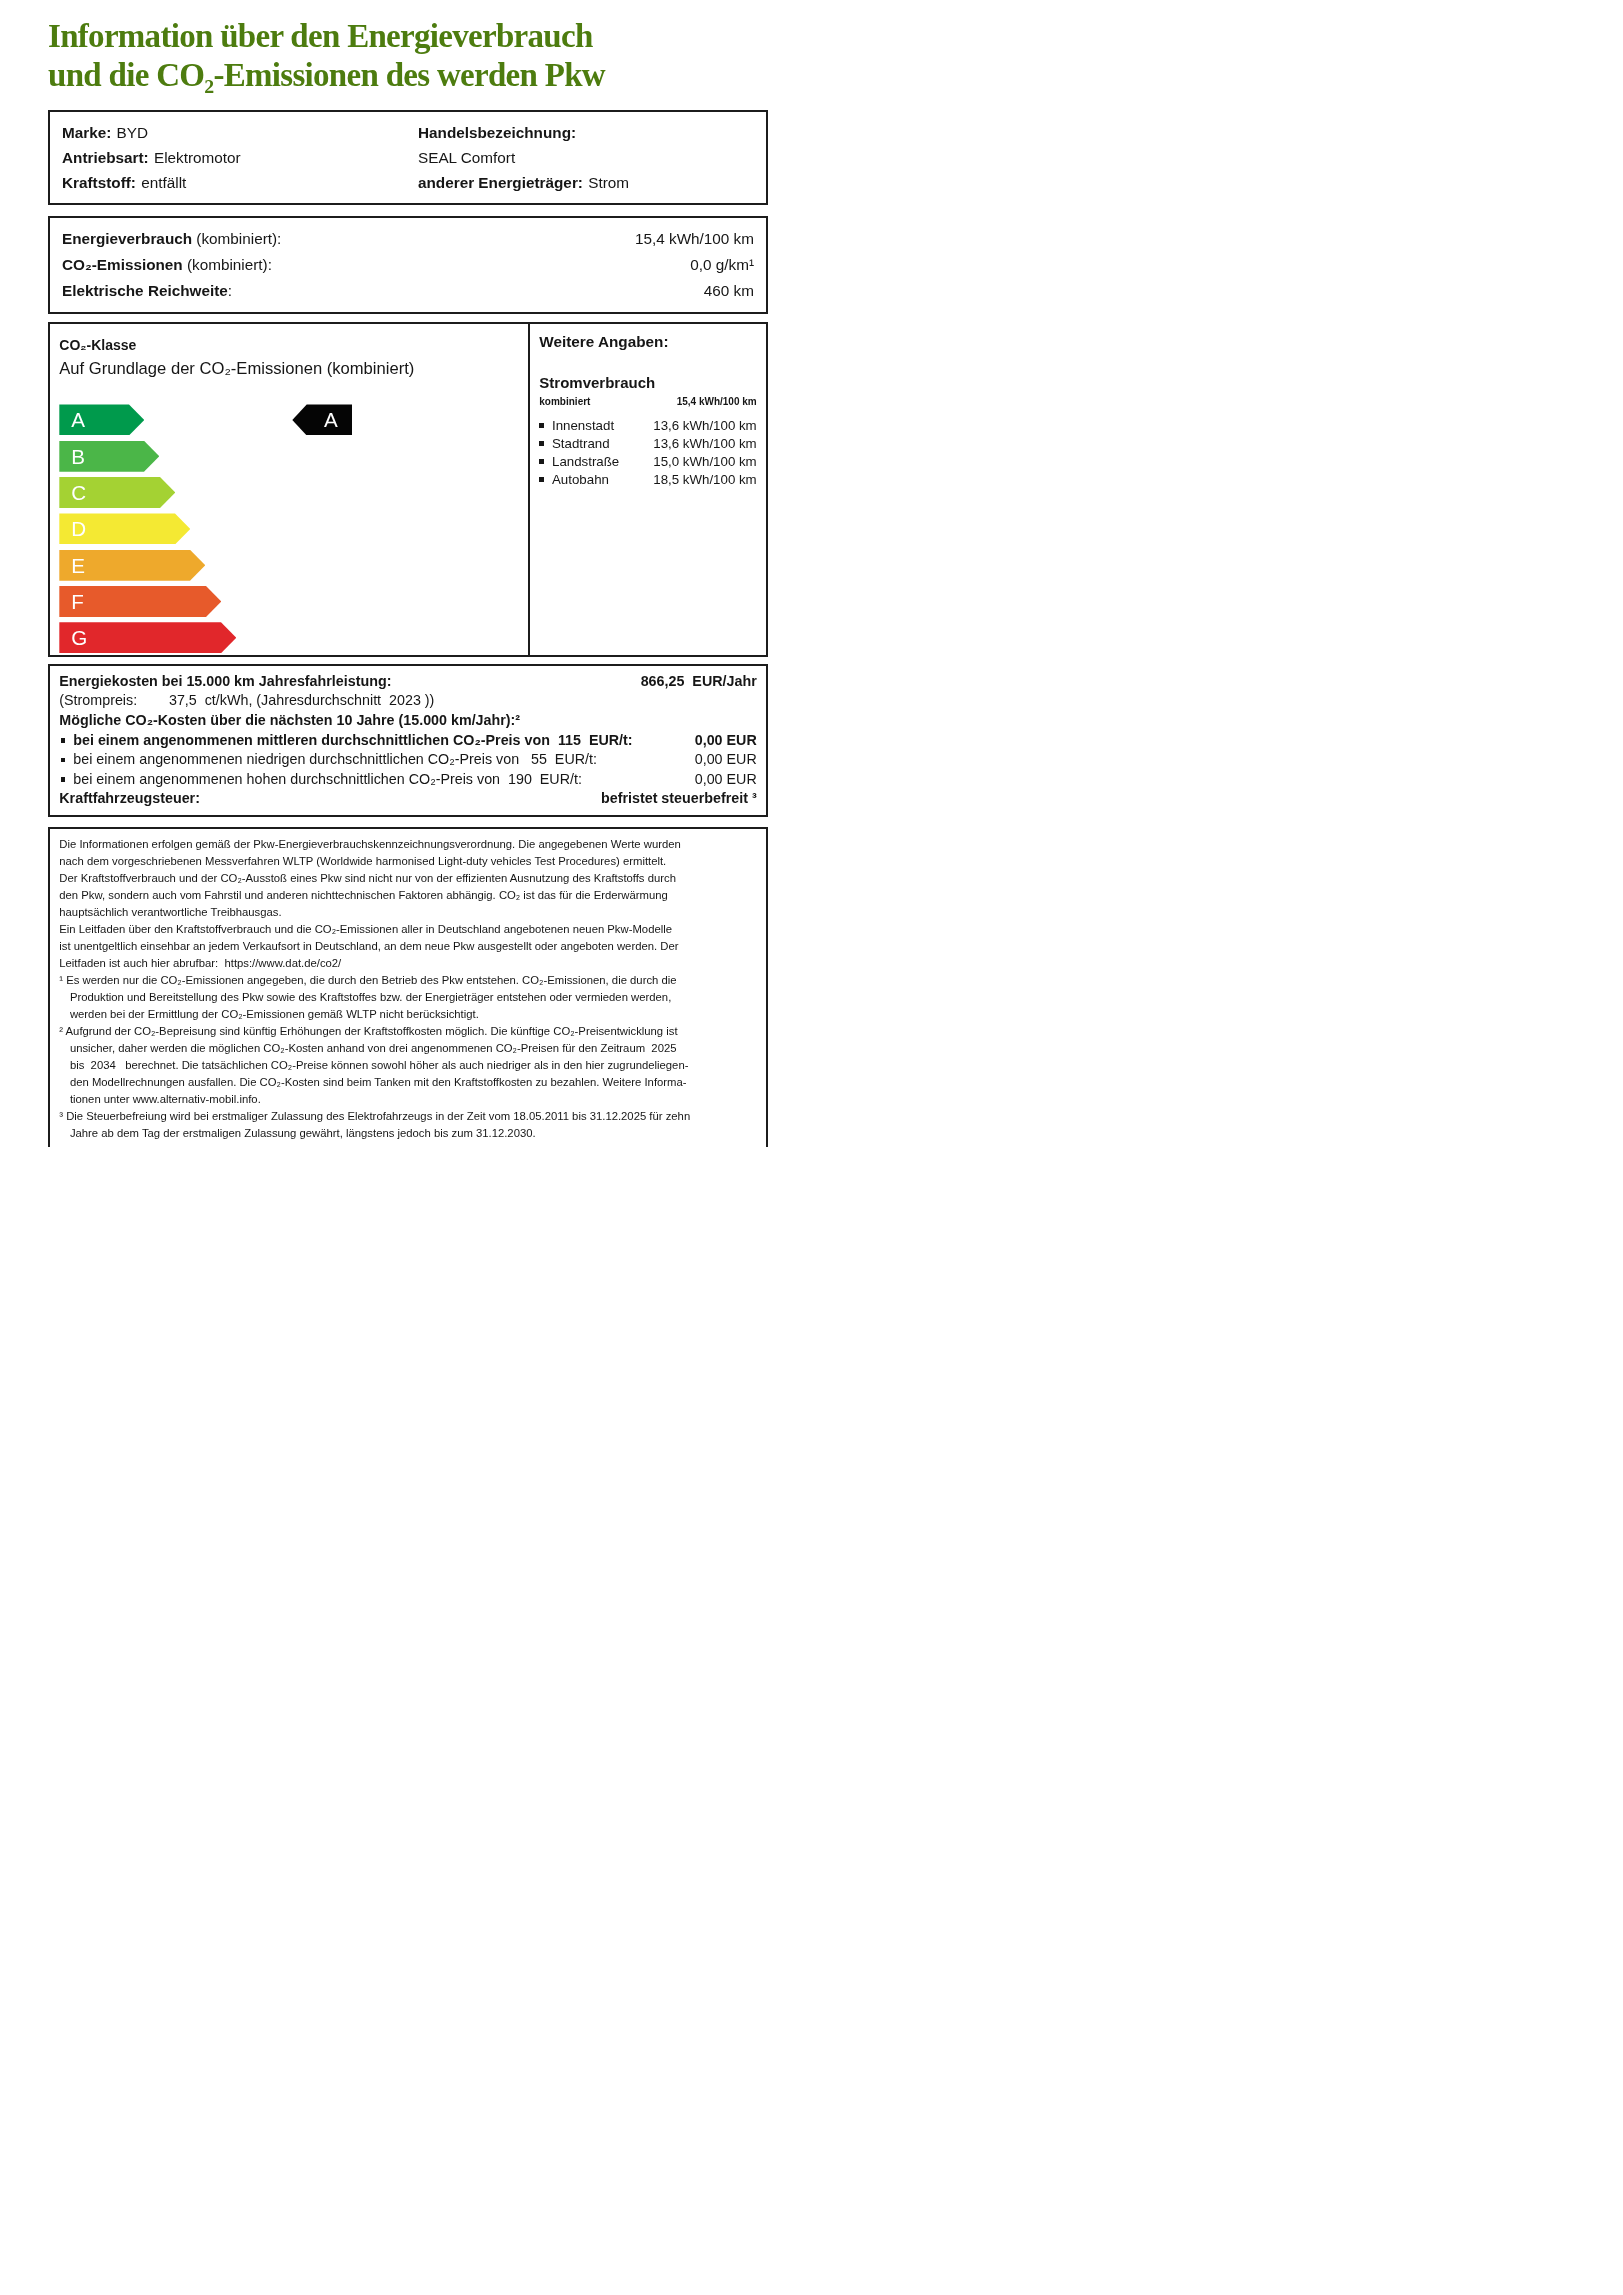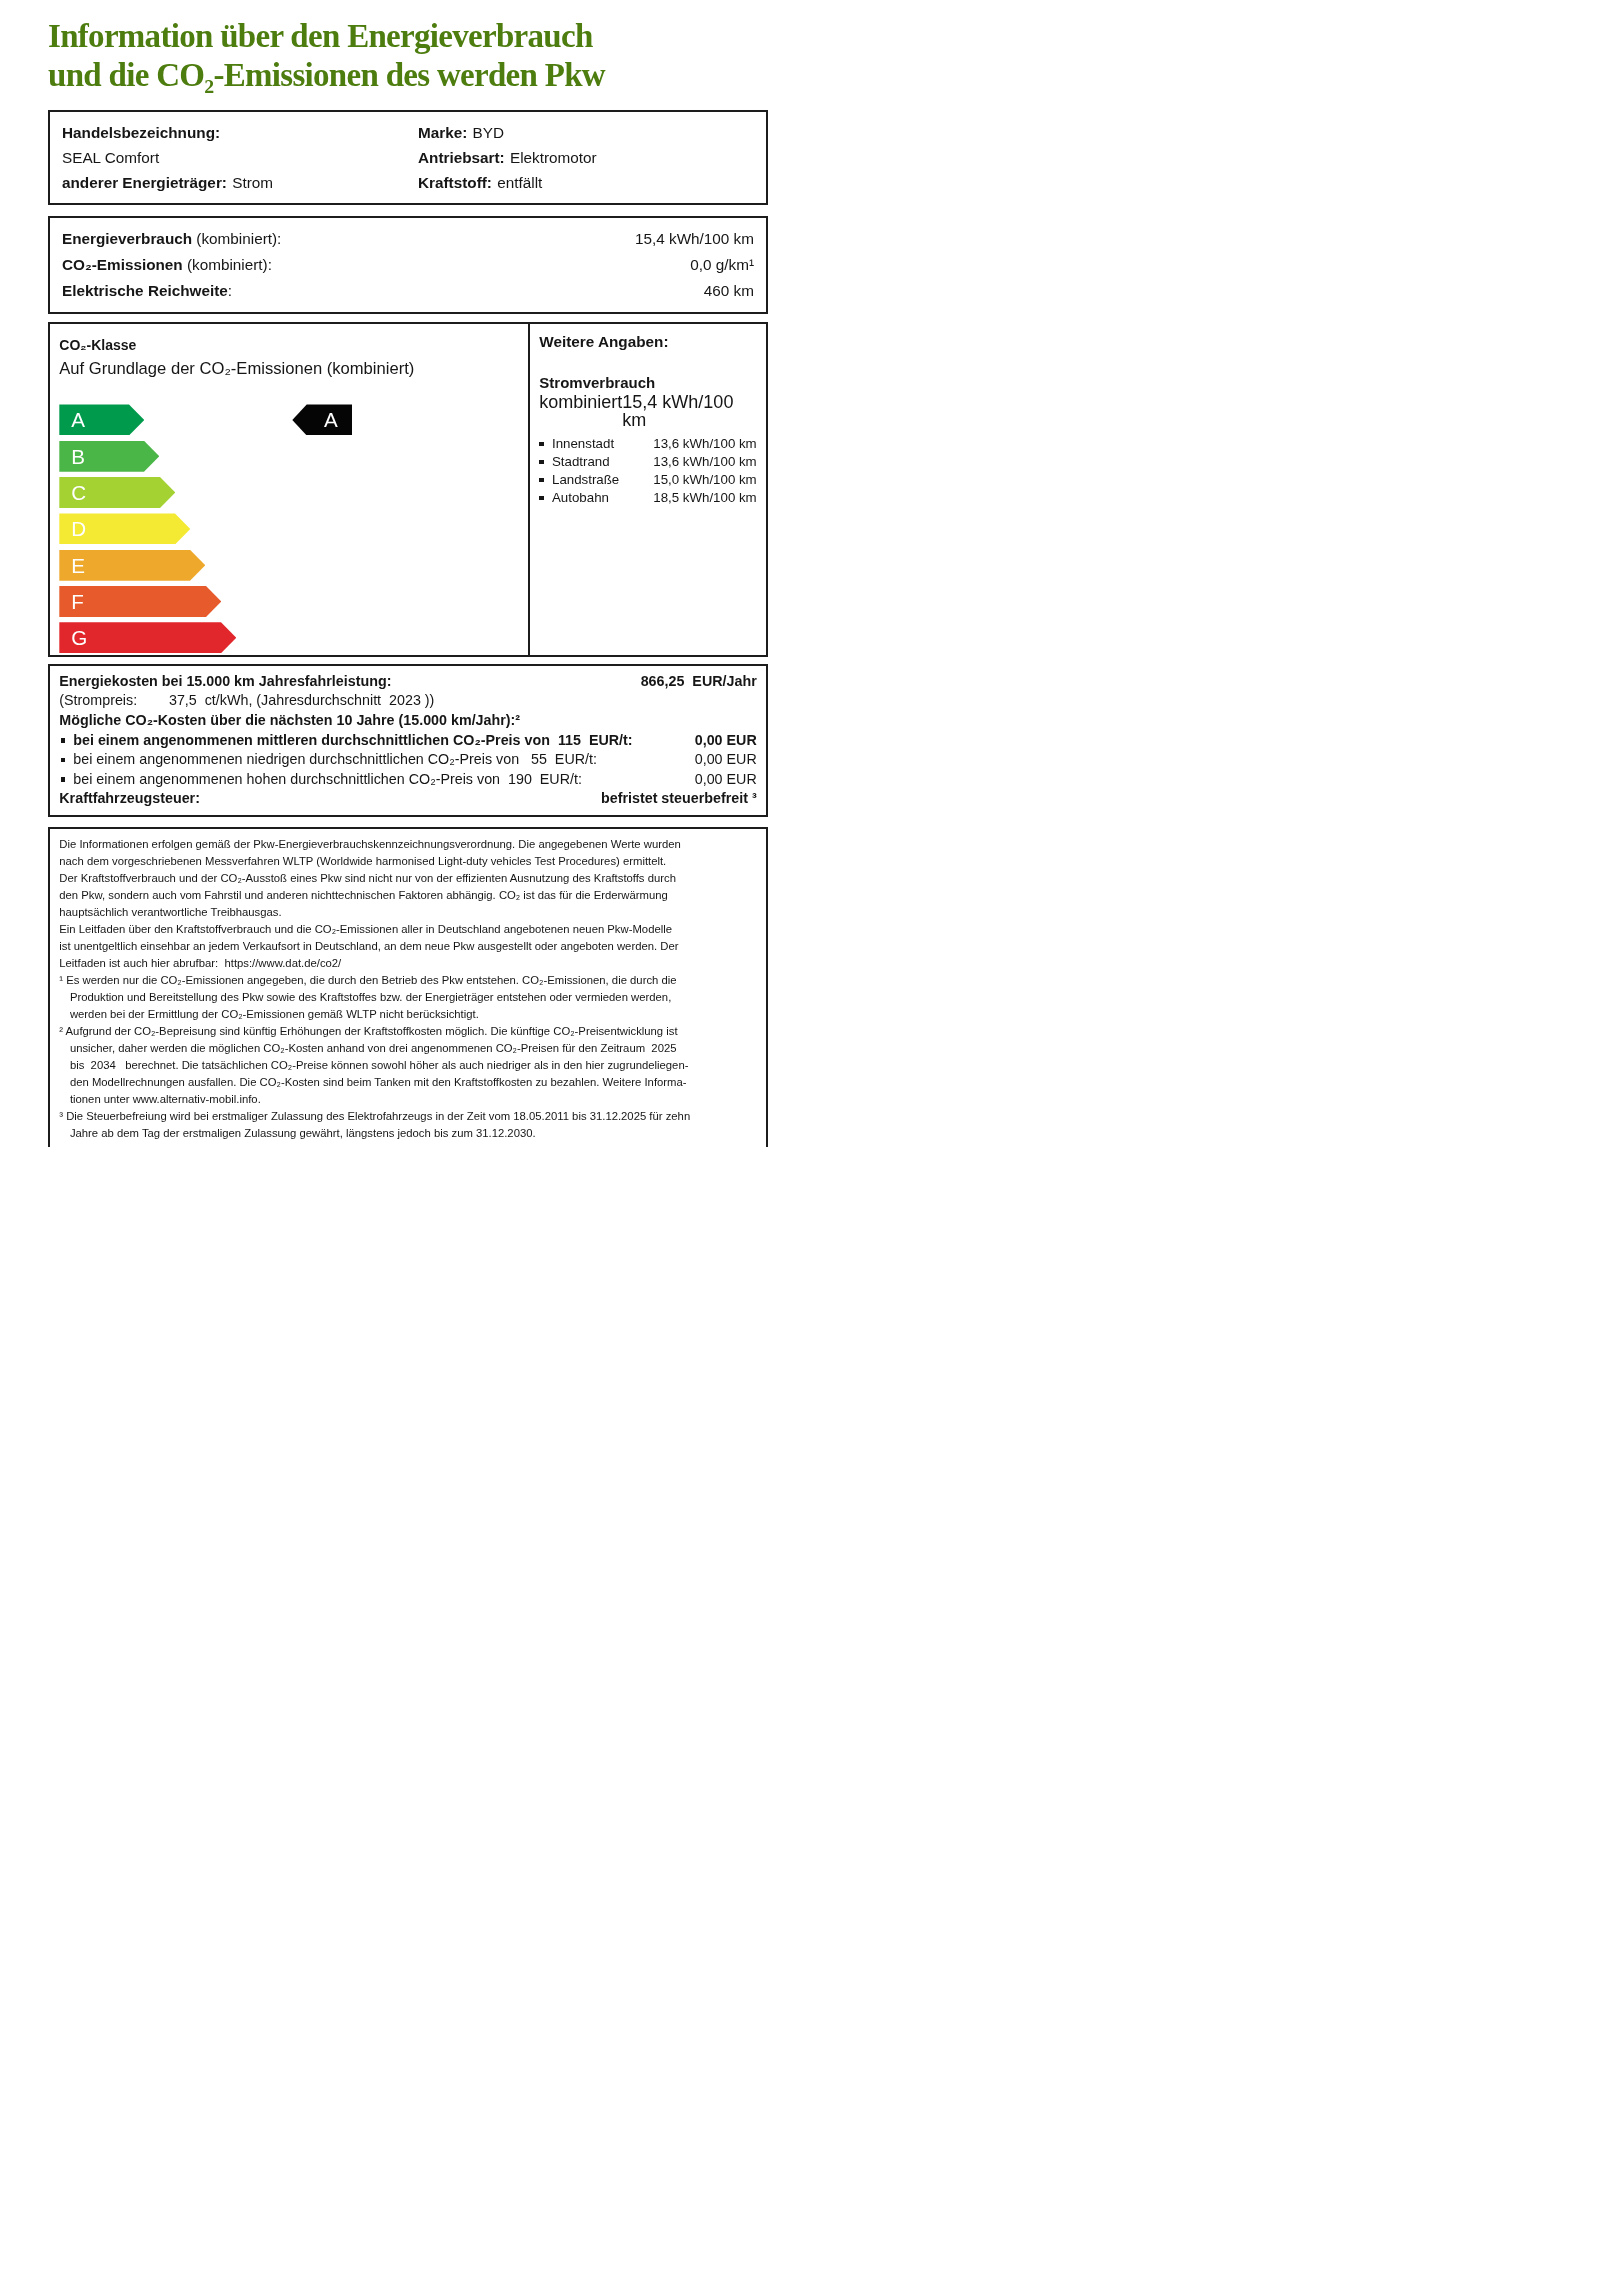--- a/index.html
+++ b/index.html
@@ -48,21 +48,21 @@
   }
   .rating-arrow{
     position:absolute;top:0;left:233px;width:60px;height:31px;
     display:flex;align-items:center;justify-content:flex-end;
     padding-right:14.6px;box-sizing:border-box;color:#ffffff;font-size:20.6px;
     clip-path:polygon(0 50%, 24% 0, 100% 0, 100% 100%, 24% 100%);
   }
   .co2-right{width:238px;border-left:2px solid #1c1c1c;padding:8px 9.3px;box-sizing:border-box;}
   .wa-heading{font-weight:700;font-size:15.3px;line-height:20px;}
   .wa-strom{margin-top:22px;font-weight:700;font-size:15px;line-height:18.6px;}
-  .wa-komb{display:flex;font-weight:400;font-size:18px;line-height:18.6px;}
+  .wa-komb{display:flex;font-weight:700;font-size:10px;line-height:18.6px;}
   .wa-komb .val{margin-left:auto;}
   .wa-list{margin-top:5.3px;}
   .wa-row{display:flex;align-items:baseline;font-size:13.3px;line-height:17.3px;margin-bottom:0.7px;}
   .sq{width:4.7px;height:4.7px;background:#161616;flex:0 0 4.7px;align-self:center;margin-right:9.3px;}
   .wa-row .t{margin-left:8px;}
   .wa-row .sq{margin-right:0;}
   .wa-row .val{margin-left:auto;}
 
   
   .box-costs{margin-top:6.7px;padding:6px 9.3px;font-size:14.3px;}
@@ -85,28 +85,28 @@
 
 <div class="page">
 
   <div class="title">
     <div>Information über den Energieverbrauch</div>
     <div>und die CO₂-Emissionen des werden Pkw</div>
   </div>
 
   <section class="box box-vehicle">
     <div>
+      <div class="row"><span class="lbl">Marke:</span><span class="pw">BYD</span></div>
+      <div class="row"><span class="lbl">Antriebsart:</span><span class="pw">Elektromotor</span></div>
+      <div class="row"><span class="lbl">Kraftstoff:</span><span class="pw">entfällt</span></div>
+    </div>
+    <div>
       <div class="row"><span class="lbl">Handelsbezeichnung:</span></div>
       <div class="row"><span class="pw">SEAL Comfort</span></div>
       <div class="row"><span class="lbl">anderer Energieträger:</span><span class="pw">Strom</span></div>
-    </div>
-    <div>
-      <div class="row"><span class="lbl">Marke:</span><span class="pw">BYD</span></div>
-      <div class="row"><span class="lbl">Antriebsart:</span><span class="pw">Elektromotor</span></div>
-      <div class="row"><span class="lbl">Kraftstoff:</span><span class="pw">entfällt</span></div>
     </div>
   </section>
 
   <section class="box box-consumption">
     <div class="row">
       <span><span class="b pw">Energieverbrauch</span><span class="pw"> (kombiniert):</span></span>
       <span class="val pw">15,4 kWh/100 km</span>
     </div>
     <div class="row">
       <span><span class="b pw">CO₂-Emissionen</span><span class="pw"> (kombiniert):</span></span>

